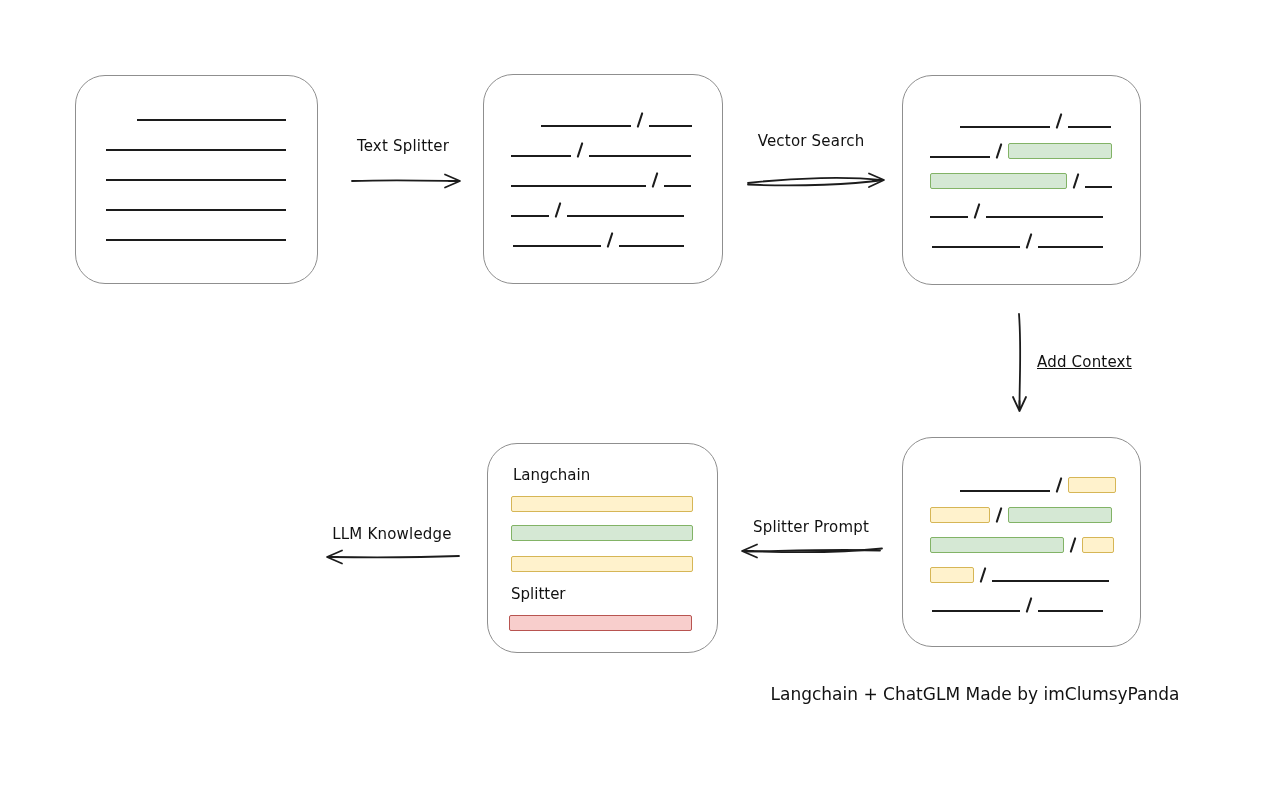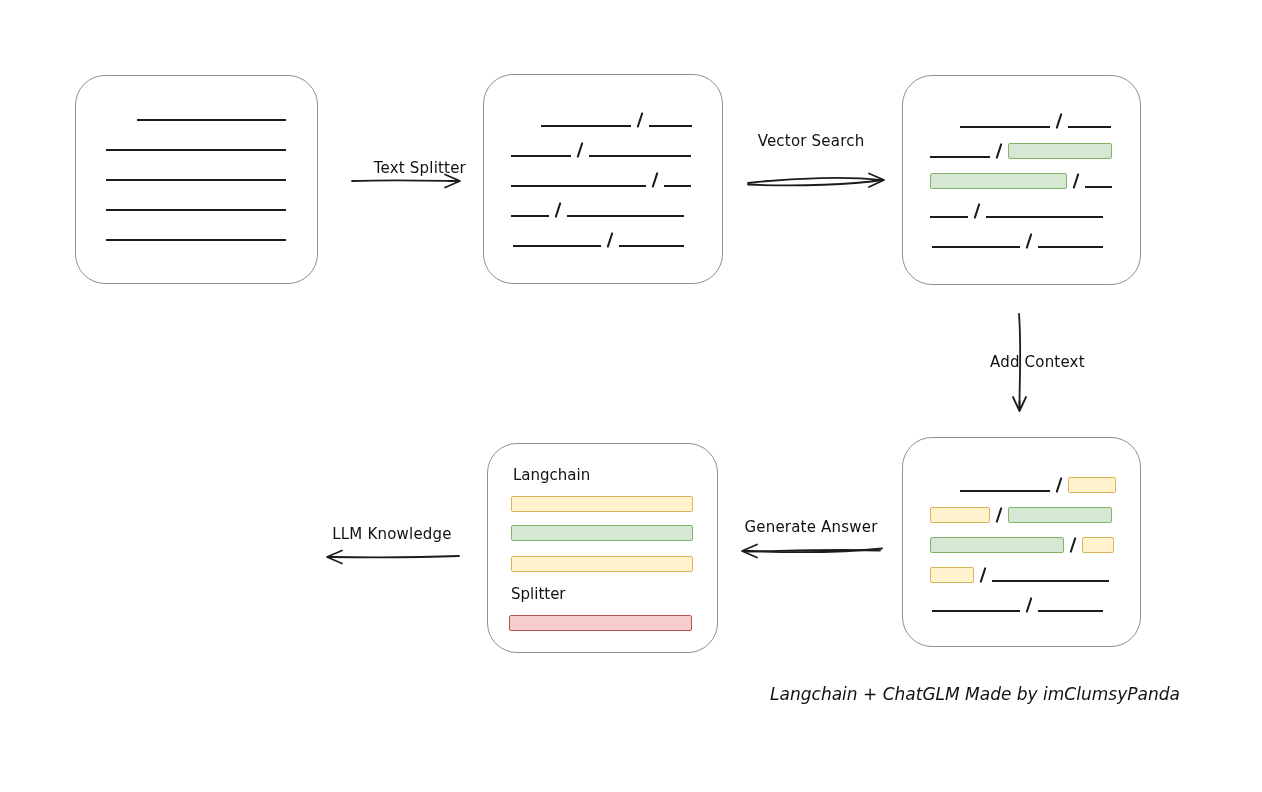--- a/index.html
+++ b/index.html
@@ -17,21 +17,21 @@
   .chip{height:14px;box-sizing:content-box;border:1.6px solid;border-radius:2px;margin-bottom:0;}
   .chip.green{background:var(--green-fill);border-color:var(--green-stroke);}
   .chip.yellow{background:var(--yellow-fill);border-color:var(--yellow-stroke);}
   .bar{position:absolute;height:14px;border:1.6px solid;border-radius:2px;}
   .bar.yellow{background:var(--yellow-fill);border-color:var(--yellow-stroke);}
   .bar.green{background:var(--green-fill);border-color:var(--green-stroke);}
   .bar.red{background:var(--red-fill);border-color:var(--red-stroke);}
   .lbl{position:absolute;font-size:15px;letter-spacing:.2px;white-space:nowrap;color:#111;}
   .lbl.center{text-align:center;}
   .box-title{position:absolute;font-size:15px;color:#111;white-space:nowrap;}
-  .caption{position:absolute;font-size:17px;color:#111;text-align:center;white-space:nowrap;font-style:italic;}
+  .caption{position:absolute;font-size:17px;color:#111;text-align:center;white-space:nowrap;}
   svg.arrows{position:absolute;left:0;top:0;width:1262px;height:792px;pointer-events:none;}
   svg.arrows path{stroke:var(--ink,#1c1c1c);stroke-width:1.8;fill:none;stroke-linecap:round;stroke-linejoin:round;}
 </style>
 </head>
 <body>
 
 <div class="canvas">
 
   <div class="box" style="left:75px;top:75px;width:243px;height:209px;">
     <div style="position:absolute;left:30px;top:16px;">
@@ -176,21 +176,21 @@
       <path d="M880,550.5 C840,549 800,550.5 746,551.5"></path>
       <path d="M757,544.5 L742,551 L757,557.5 M753,551 L743,551"></path>
     </g>
 
     <g>
       <path d="M459,556 C418,557.5 372,557.5 330,557"></path>
       <path d="M342,550.5 L327,557 L342,563.5 M338,557 L328,557"></path>
     </g>
   </svg>
 
-  <div class="lbl center" style="left:340px;top:159px;width:126px;text-align:right;">Text Splitter</div>
+  <div class="lbl center" style="left:340px;top:137px;width:126px;">Text Splitter</div>
   <div class="lbl center" style="left:744px;top:132px;width:134px;">Vector Search</div>
-  <div class="lbl" style="left:990px;top:353px;">Add Context</div>
-  <div class="lbl center" style="left:735px;top:518px;width:152px;">Generate Answer</div>
+  <div class="lbl" style="left:1037px;top:353px;text-decoration:underline;">Add Context</div>
+  <div class="lbl center" style="left:735px;top:518px;width:152px;">Splitter Prompt</div>
   <div class="lbl center" style="left:326px;top:525px;width:132px;">LLM Knowledge</div>
 
   <div class="caption" style="left:730px;top:684px;width:490px;">Langchain + ChatGLM Made by imClumsyPanda</div>
 
 </div>
 
 </body></html>

